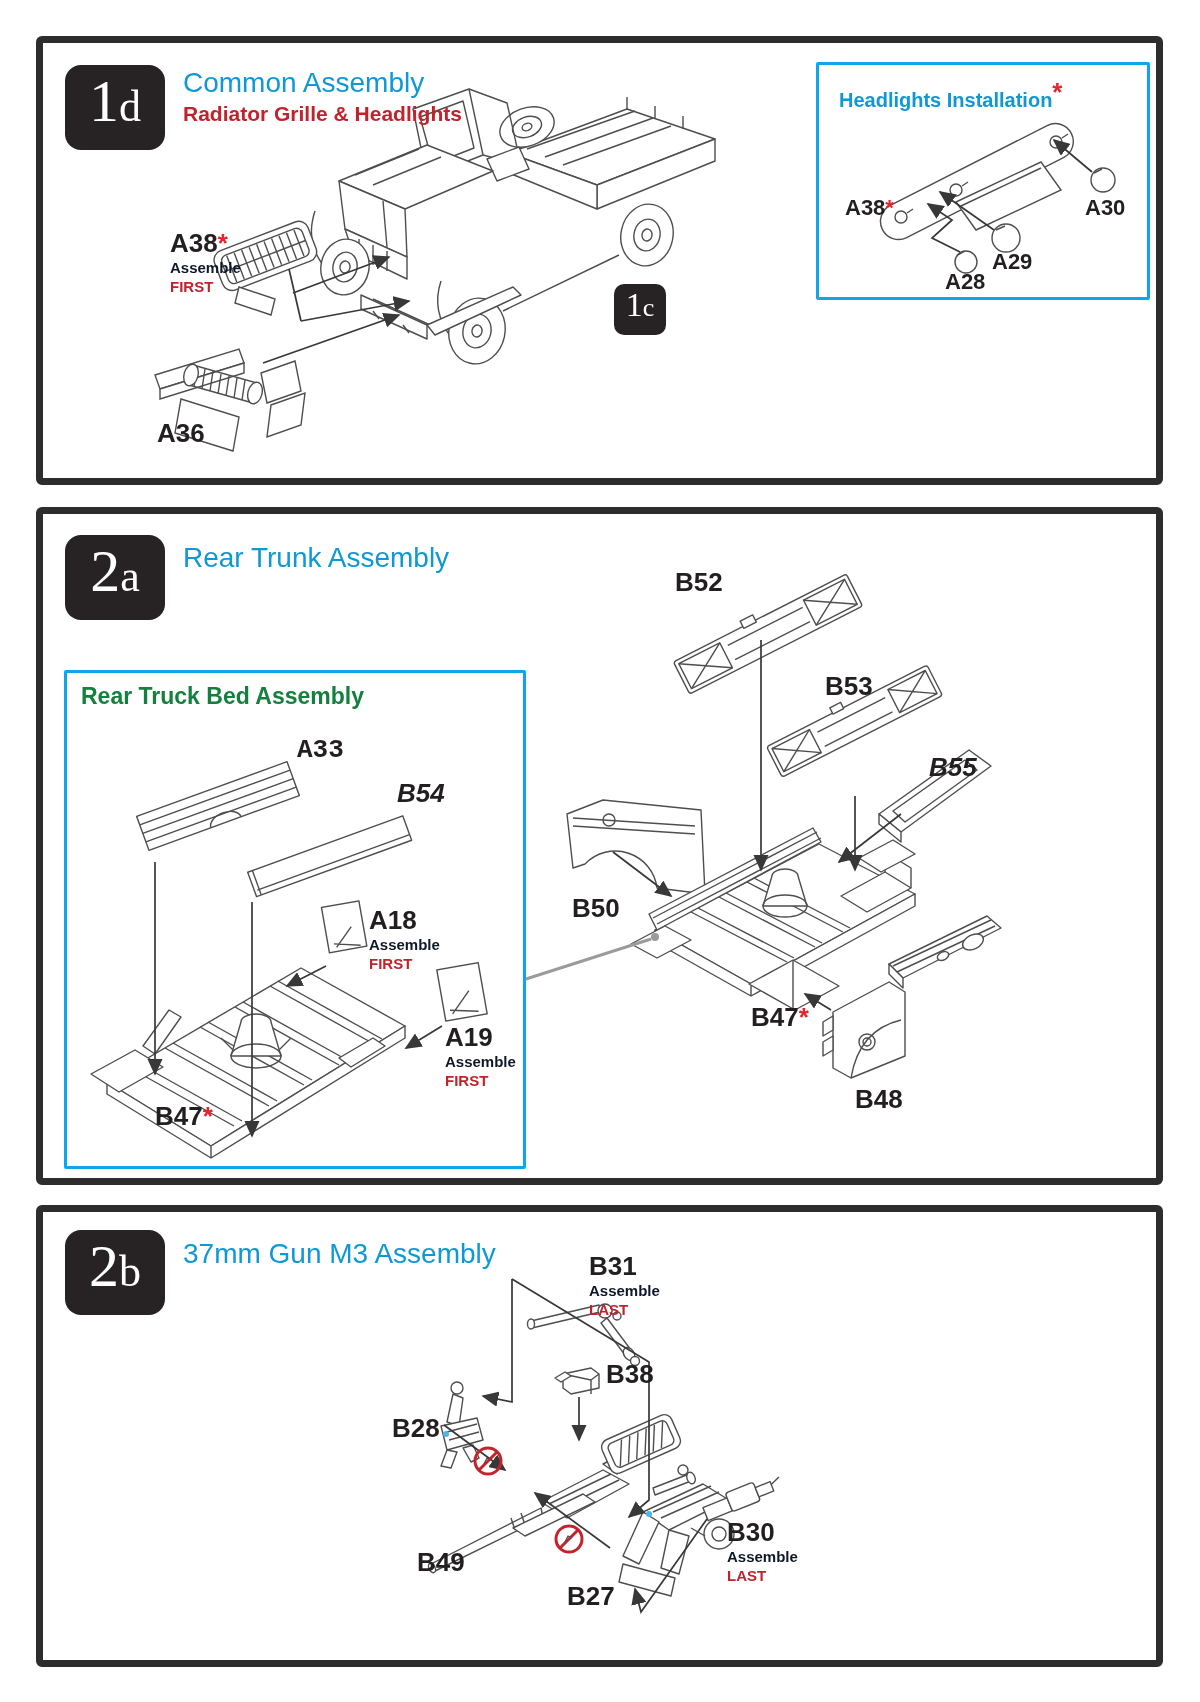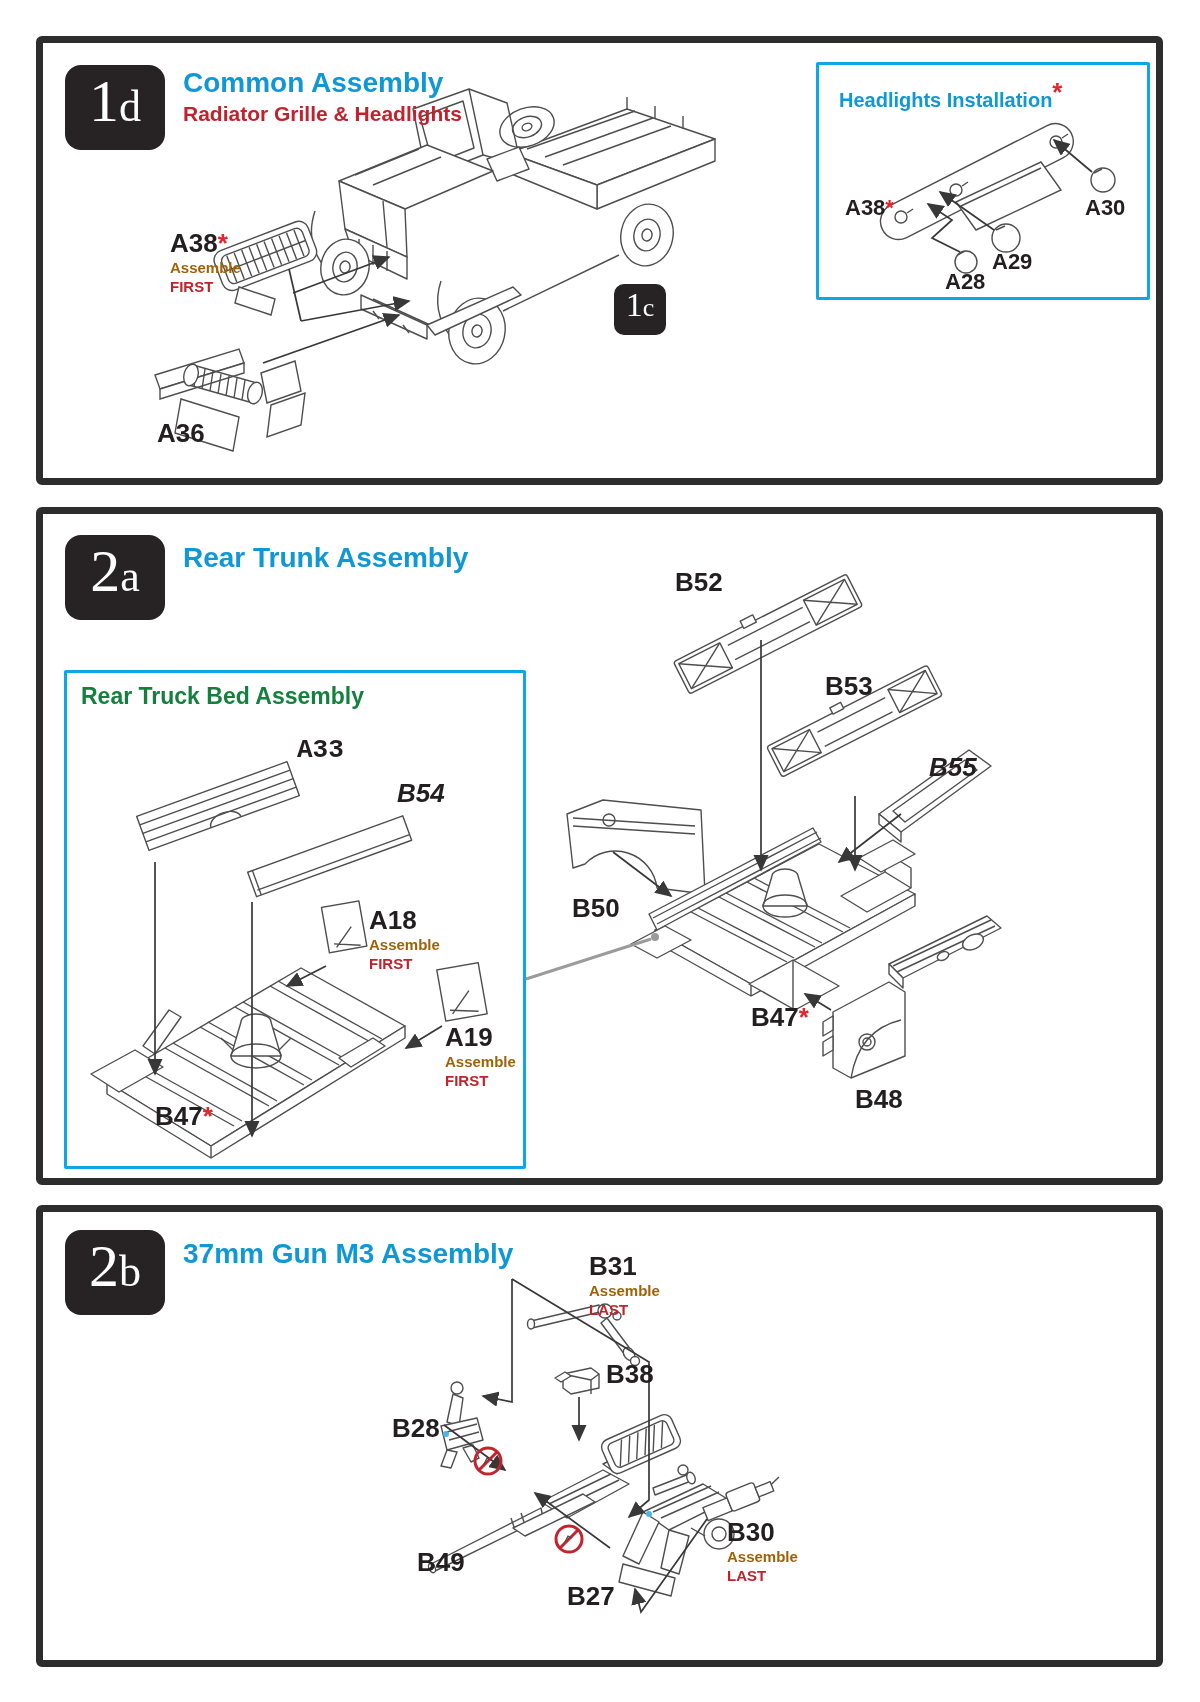--- a/index.html
+++ b/index.html
@@ -9,32 +9,32 @@
   .art{position:absolute;left:0;top:0;width:100%;height:100%;pointer-events:none;}
   .badge{position:absolute;background:#272324;color:#fff;border-radius:16px;
          display:flex;align-items:baseline;justify-content:center;
          font-family:"Liberation Serif",serif;}
   .badge .bb{font-size:60px;line-height:0.95;}
   .badge .bs{font-size:44px;line-height:0.95;}
   .badge.lg{width:100px;height:77px;padding-top:8px;}
   .badge.sm{width:52px;height:46px;border-radius:10px;padding-top:5px;}
   .badge.sm .bb{font-size:34px;}
   .badge.sm .bs{font-size:26px;}
-  .ptitle{position:absolute;color:#0f98d5;font-weight:bold;font-size:28px;white-space:nowrap;}
+  .ptitle{position:absolute;color:#0f98d5;font-weight:normal;font-size:28px;white-space:nowrap;}
   .psub{position:absolute;color:#c0232c;font-weight:bold;font-size:21px;white-space:nowrap;}
   .inset{position:absolute;border:3px solid #0ea5e9;border-radius:2px;}
   .inset-title{position:absolute;color:#0f98d5;font-weight:bold;font-size:20px;white-space:nowrap;}
   .inset-title .ast{color:#e4252c;font-size:26px;vertical-align:6px;}
   .box-title{position:absolute;color:#15803d;font-weight:bold;font-size:23px;white-space:nowrap;}
   .plabel{position:absolute;line-height:1.15;white-space:nowrap;}
   .plabel .code{font-size:26px;font-weight:bold;color:#231f20;}
   .plabel .ast{color:#e4252c;}
   .plabel.small .code{font-size:22px;}
   .note{font-size:15px;font-weight:bold;line-height:1.25;}
-  .note.blue{color:#a16207;}
+  .note.blue{color:#0f172a;}
   .note.red{color:#c0232c;}
 </style>
 </head>
 <body>
 
 <div id="page">
 
   <section class="panel" style="left:36px;top:36px;width:1113px;height:435px;">
     <svg class="art" viewBox="0 0 1113 435" xmlns="http://www.w3.org/2000/svg">
       <defs>

